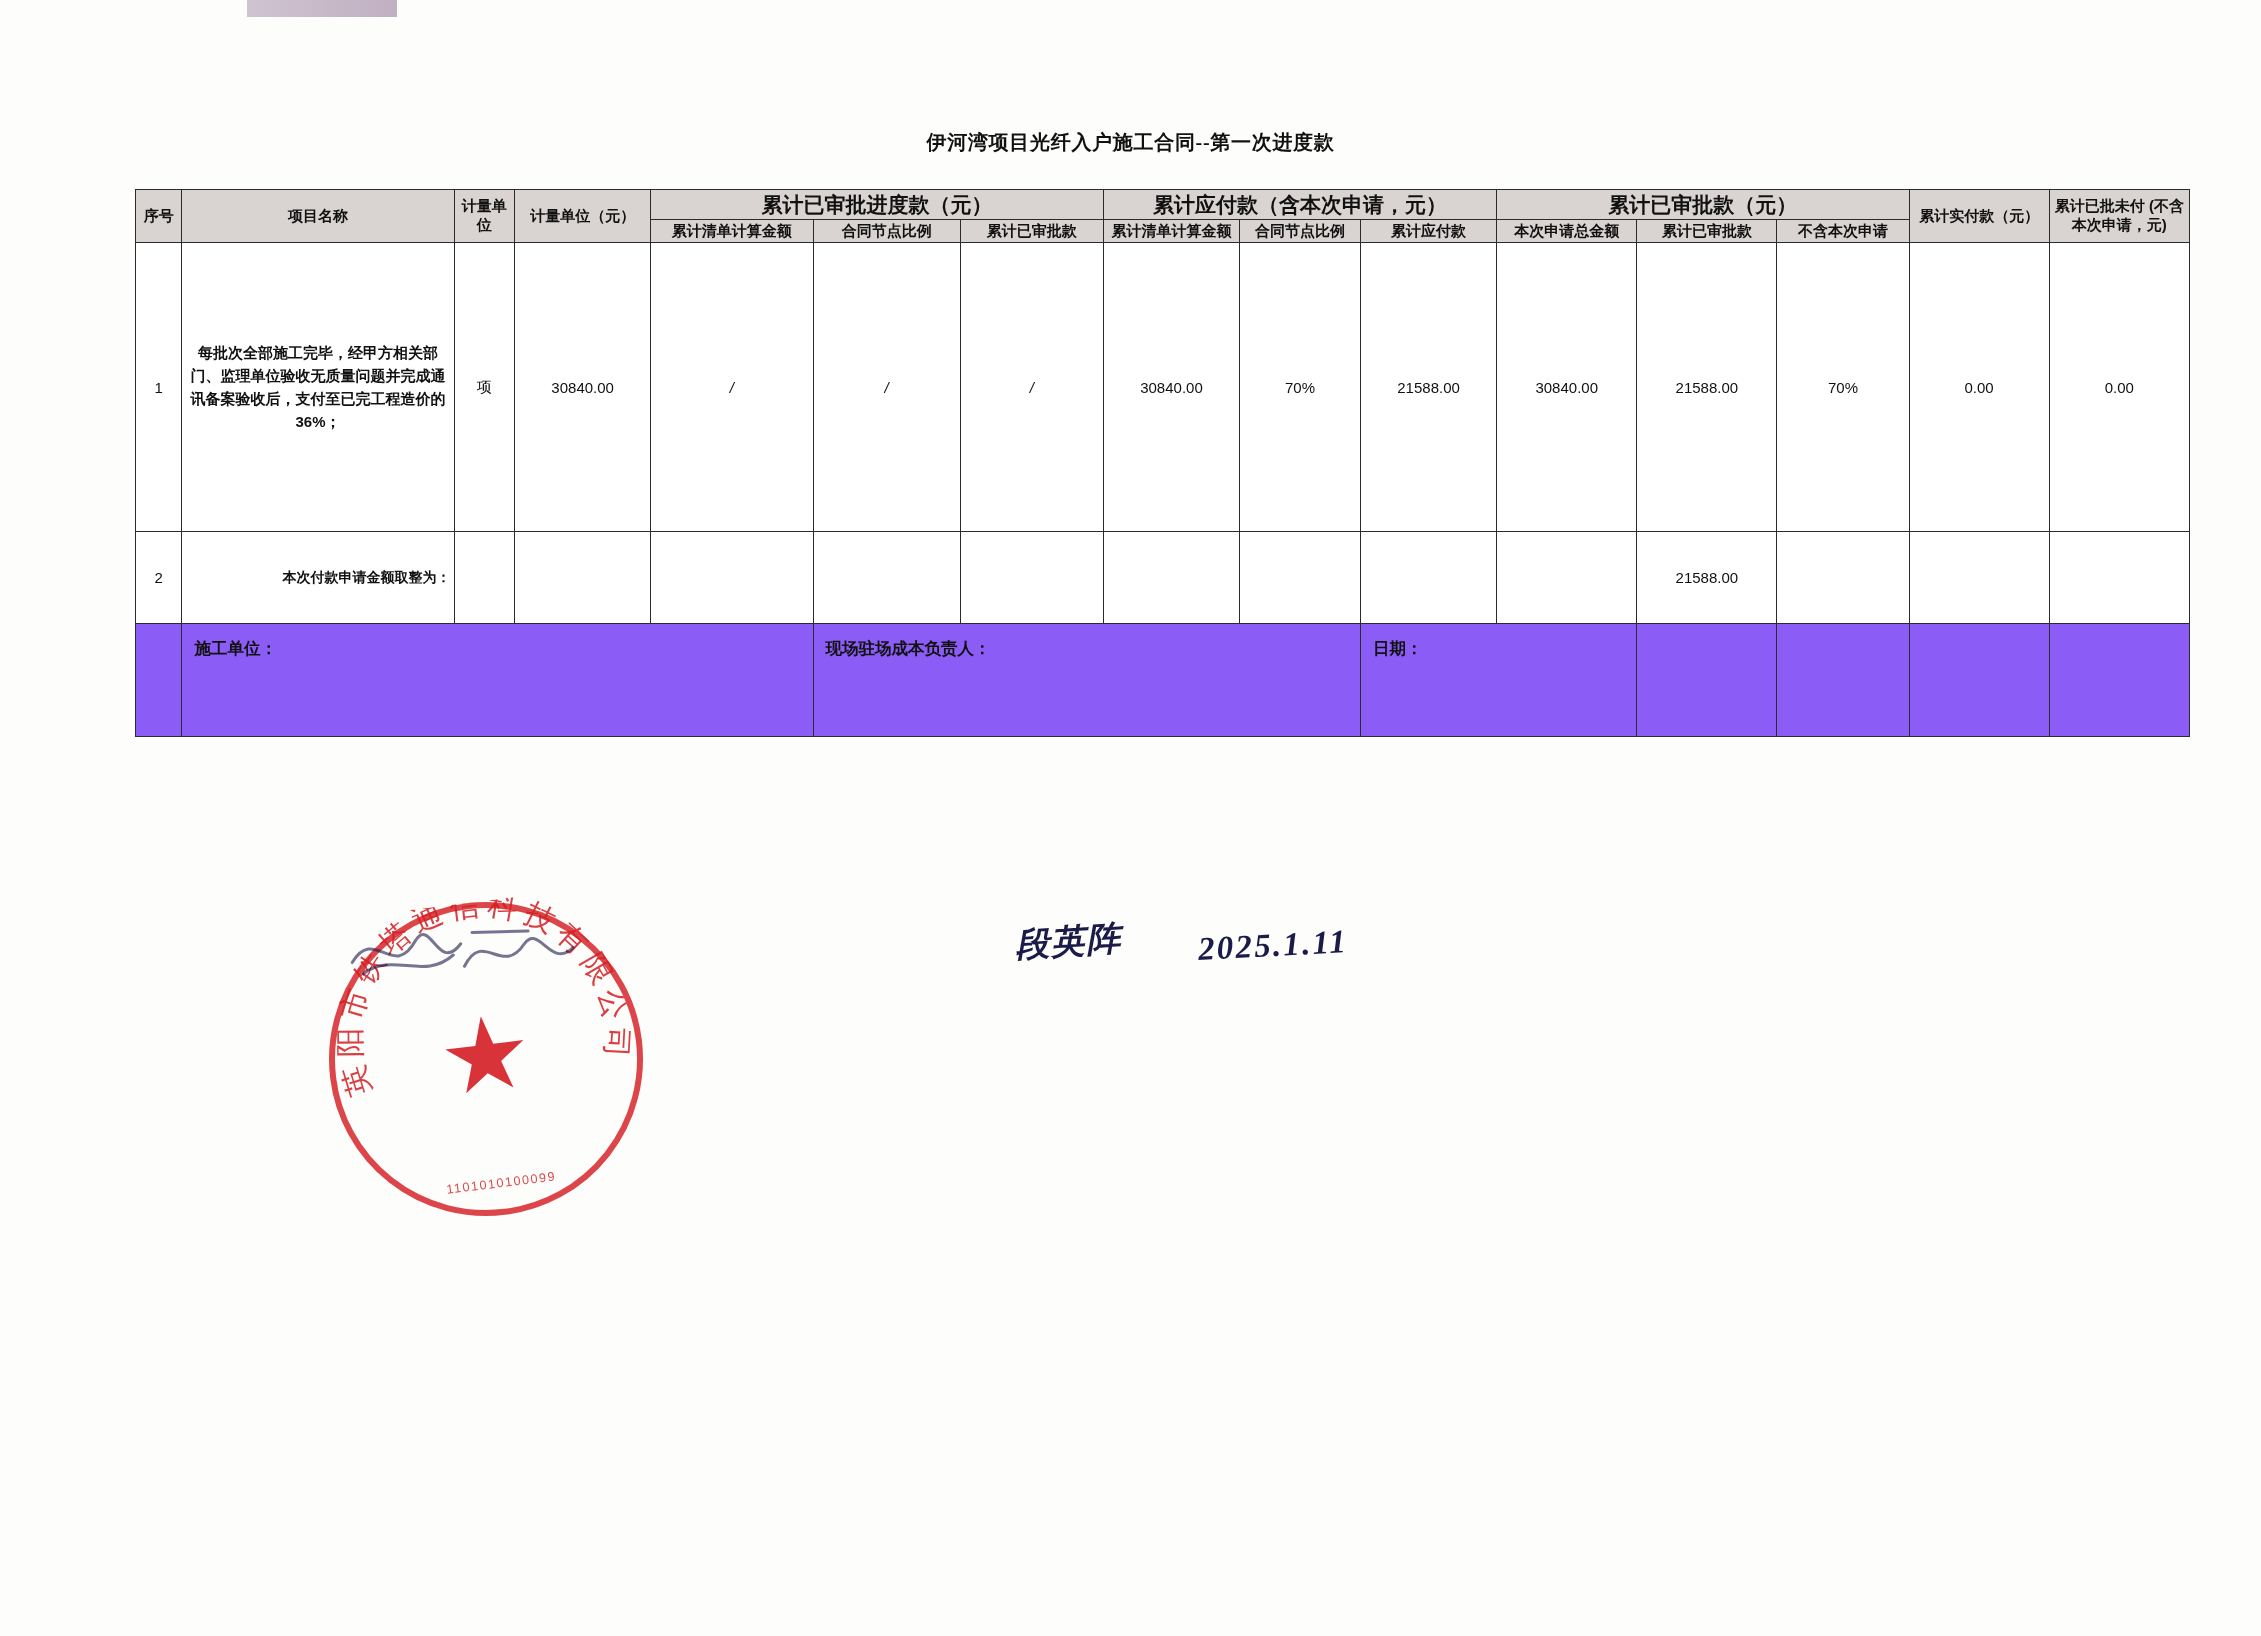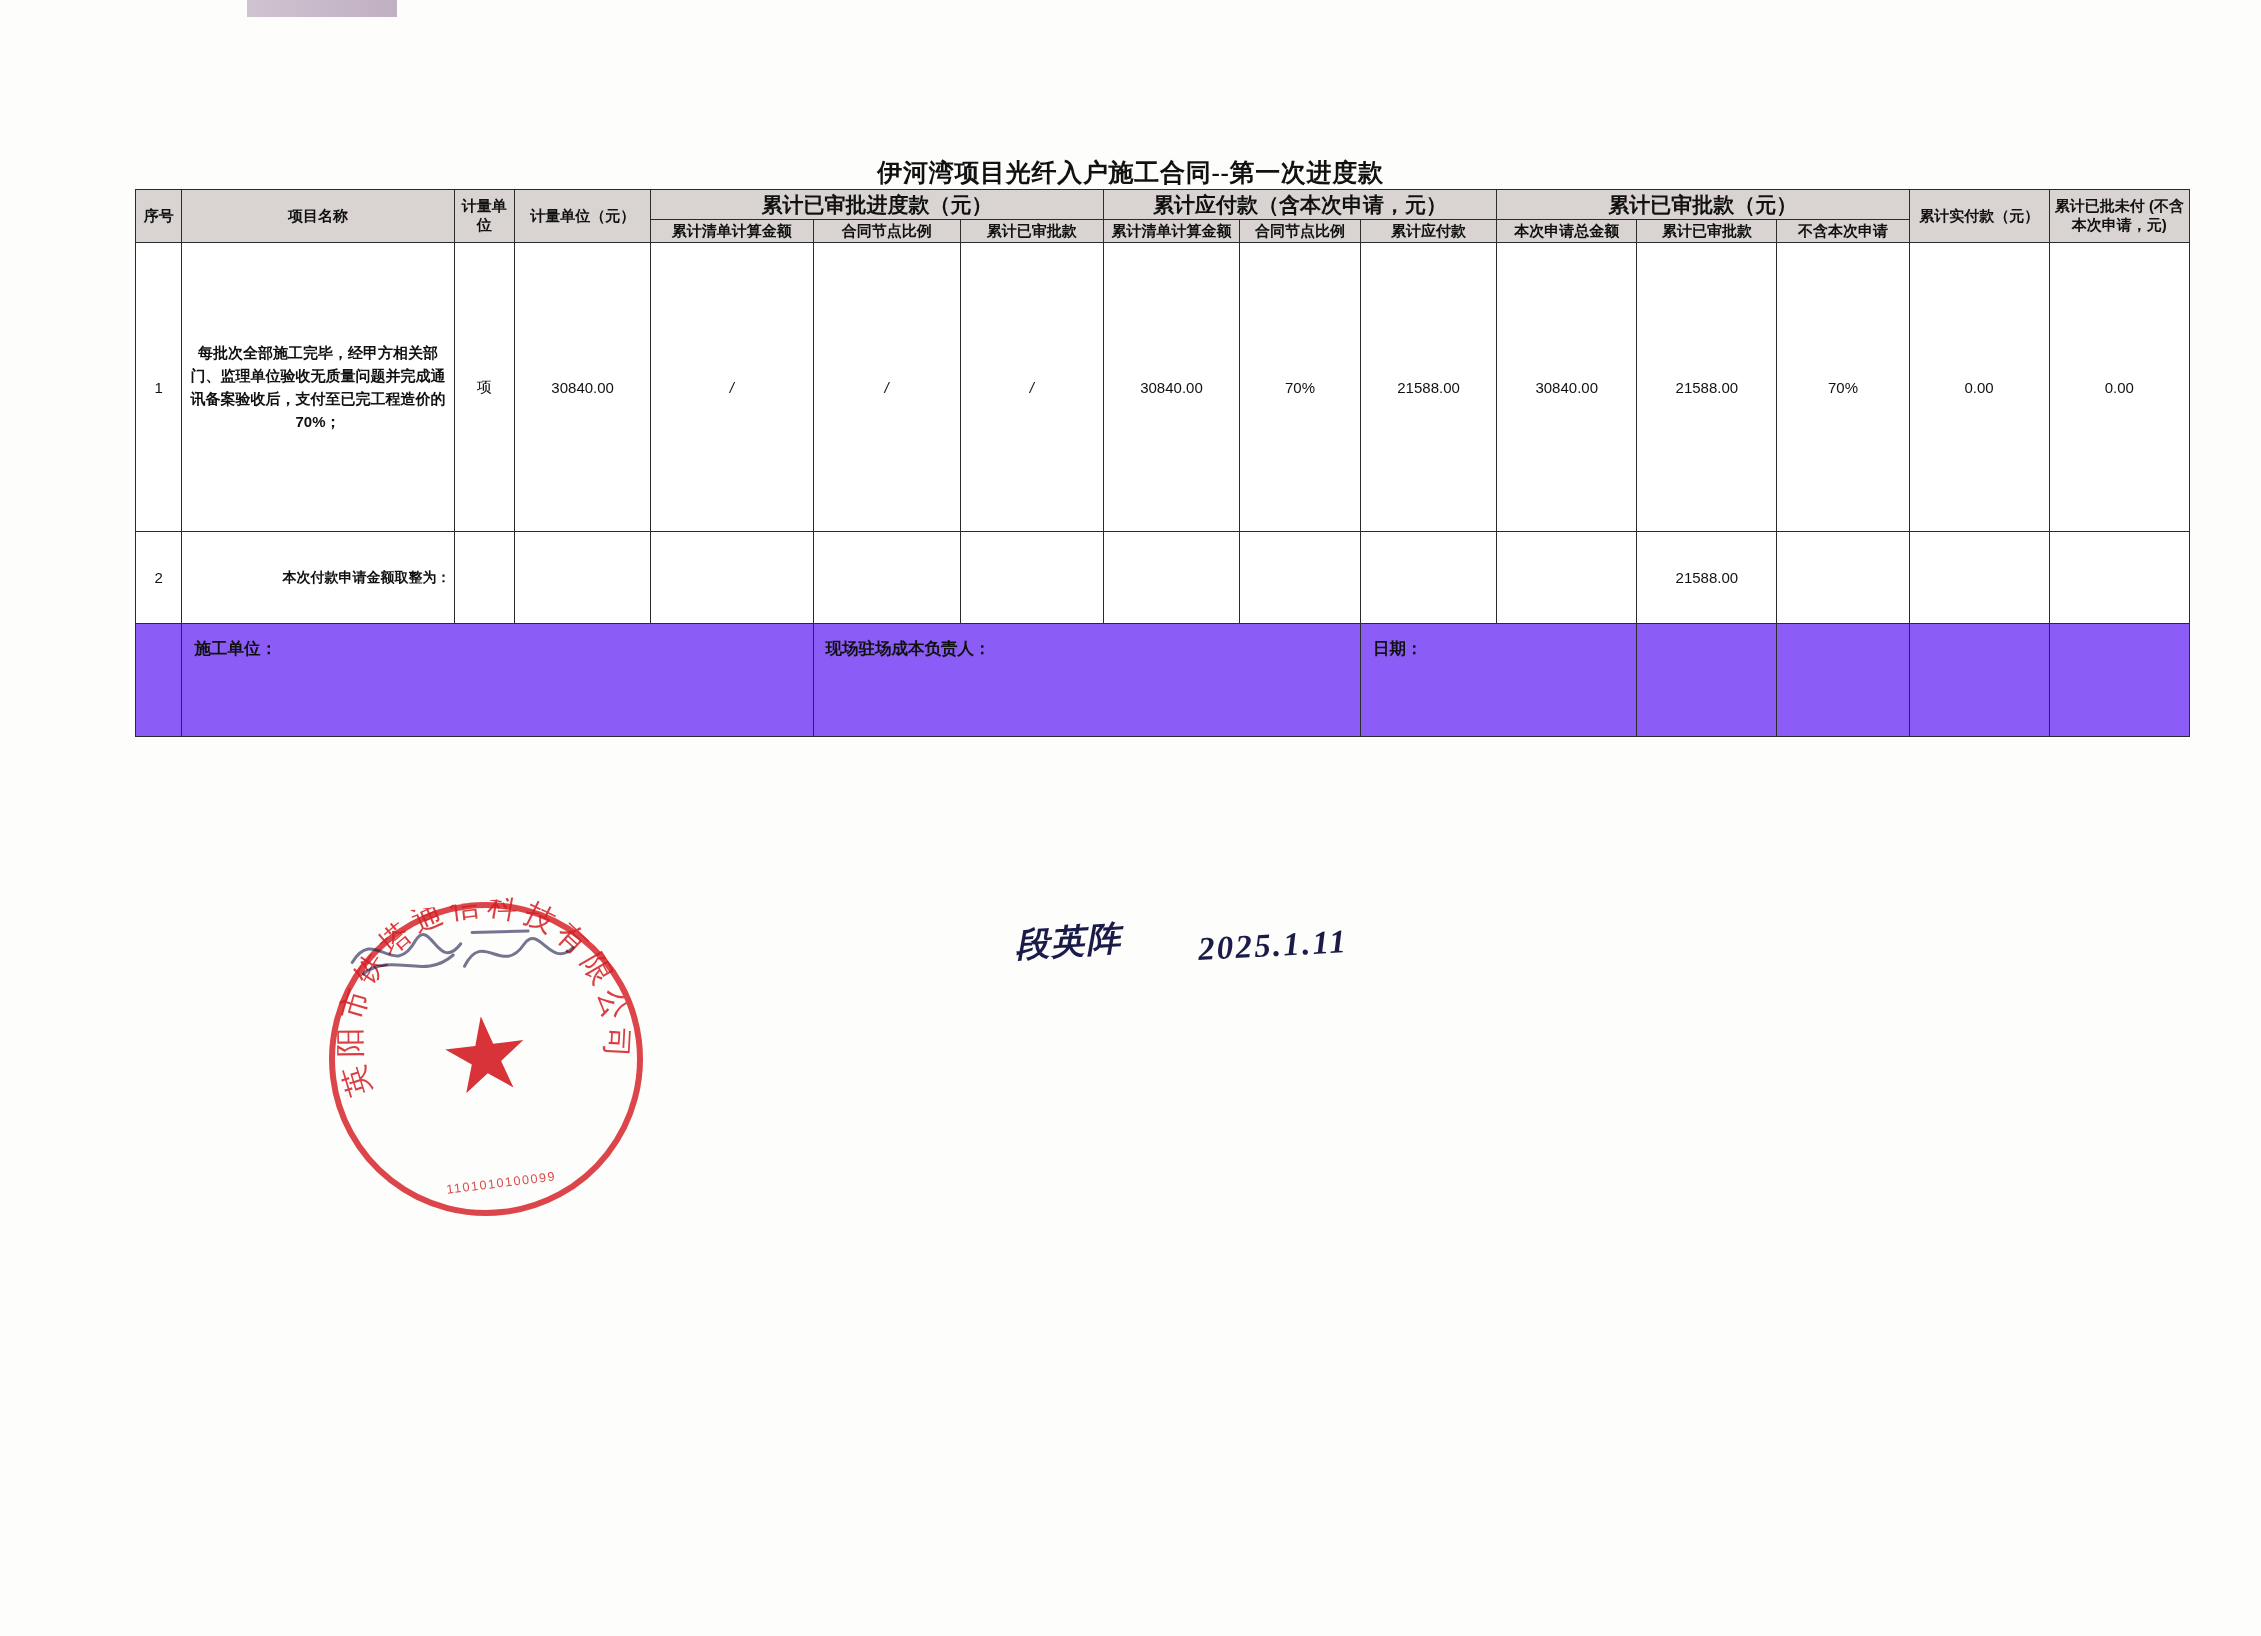--- a/index.html
+++ b/index.html
@@ -27,23 +27,23 @@
     top: 0;
     width: 150px;
     height: 16.5px;
     background: linear-gradient(90deg,#c8b9c9,#b5a2b8);
     opacity: .85;
   }
   .doc-title {
     position: absolute;
     left: 0;
     right: 0;
-    top: 156px;
+    top: 129px;
     text-align: center;
-    font-size: 25px;
+    font-size: 20px;
     font-weight: bold;
     letter-spacing: 0.7px;
     font-family: "Liberation Serif", serif;
   }
   .table-wrap {
     position: absolute;
     left: 105px;
     top: 189px;
     width: 2055px;
     padding-left: 30px;
@@ -260,21 +260,21 @@
           <td>合同节点比例</td>
           <td>累计应付款</td>
           <td>本次申请总金额</td>
           <td>累计已审批款</td>
           <td>不含本次申请</td>
         </tr>
       </thead>
       <tbody>
         <tr class="row1">
           <td class="body-cell">1</td>
-          <td class="body-cell desc">每批次全部施工完毕，经甲方相关部门、监理单位验收无质量问题并完成通讯备案验收后，支付至已完工程造价的 70%；</td>
+          <td class="body-cell desc">每批次全部施工完毕，经甲方相关部门、监理单位验收无质量问题并完成通讯备案验收后，支付至已完工程造价的 36%；</td>
           <td class="body-cell">项</td>
           <td class="body-cell num">30840.00</td>
           <td class="body-cell slash">/</td>
           <td class="body-cell slash">/</td>
           <td class="body-cell slash">/</td>
           <td class="body-cell num">30840.00</td>
           <td class="body-cell num">70%</td>
           <td class="body-cell num">21588.00</td>
           <td class="body-cell num">30840.00</td>
           <td class="body-cell num">21588.00</td>

